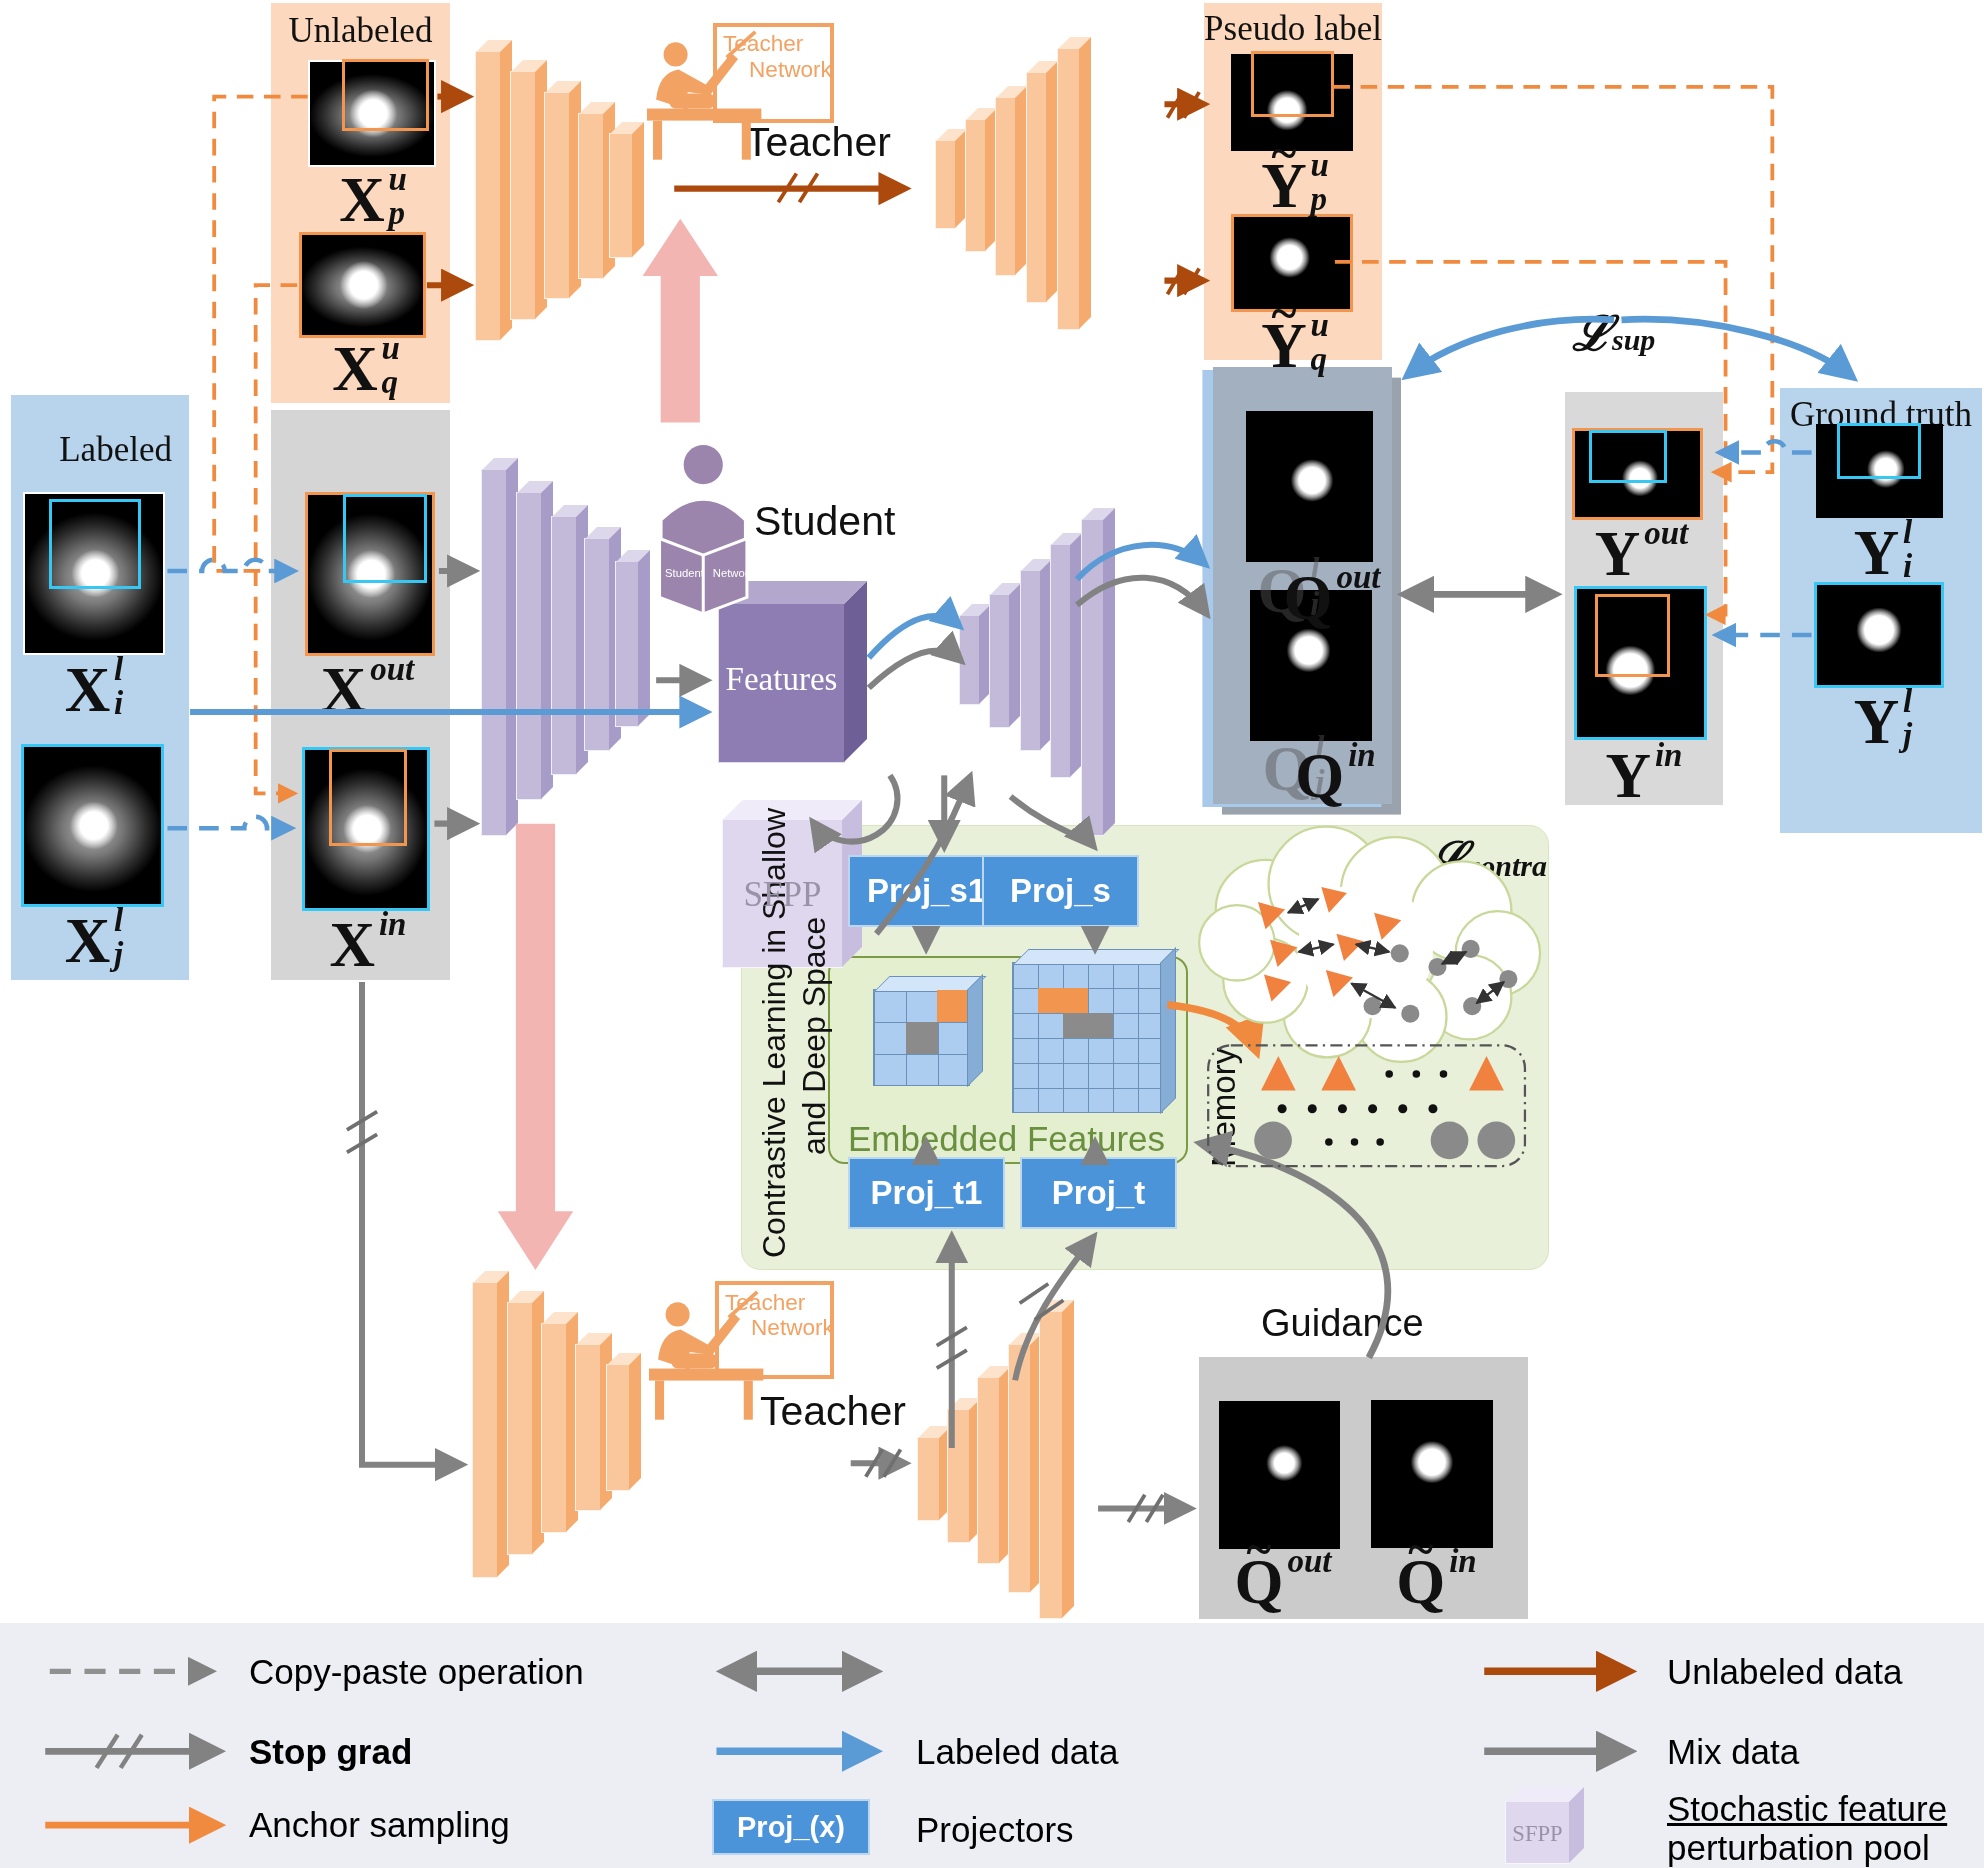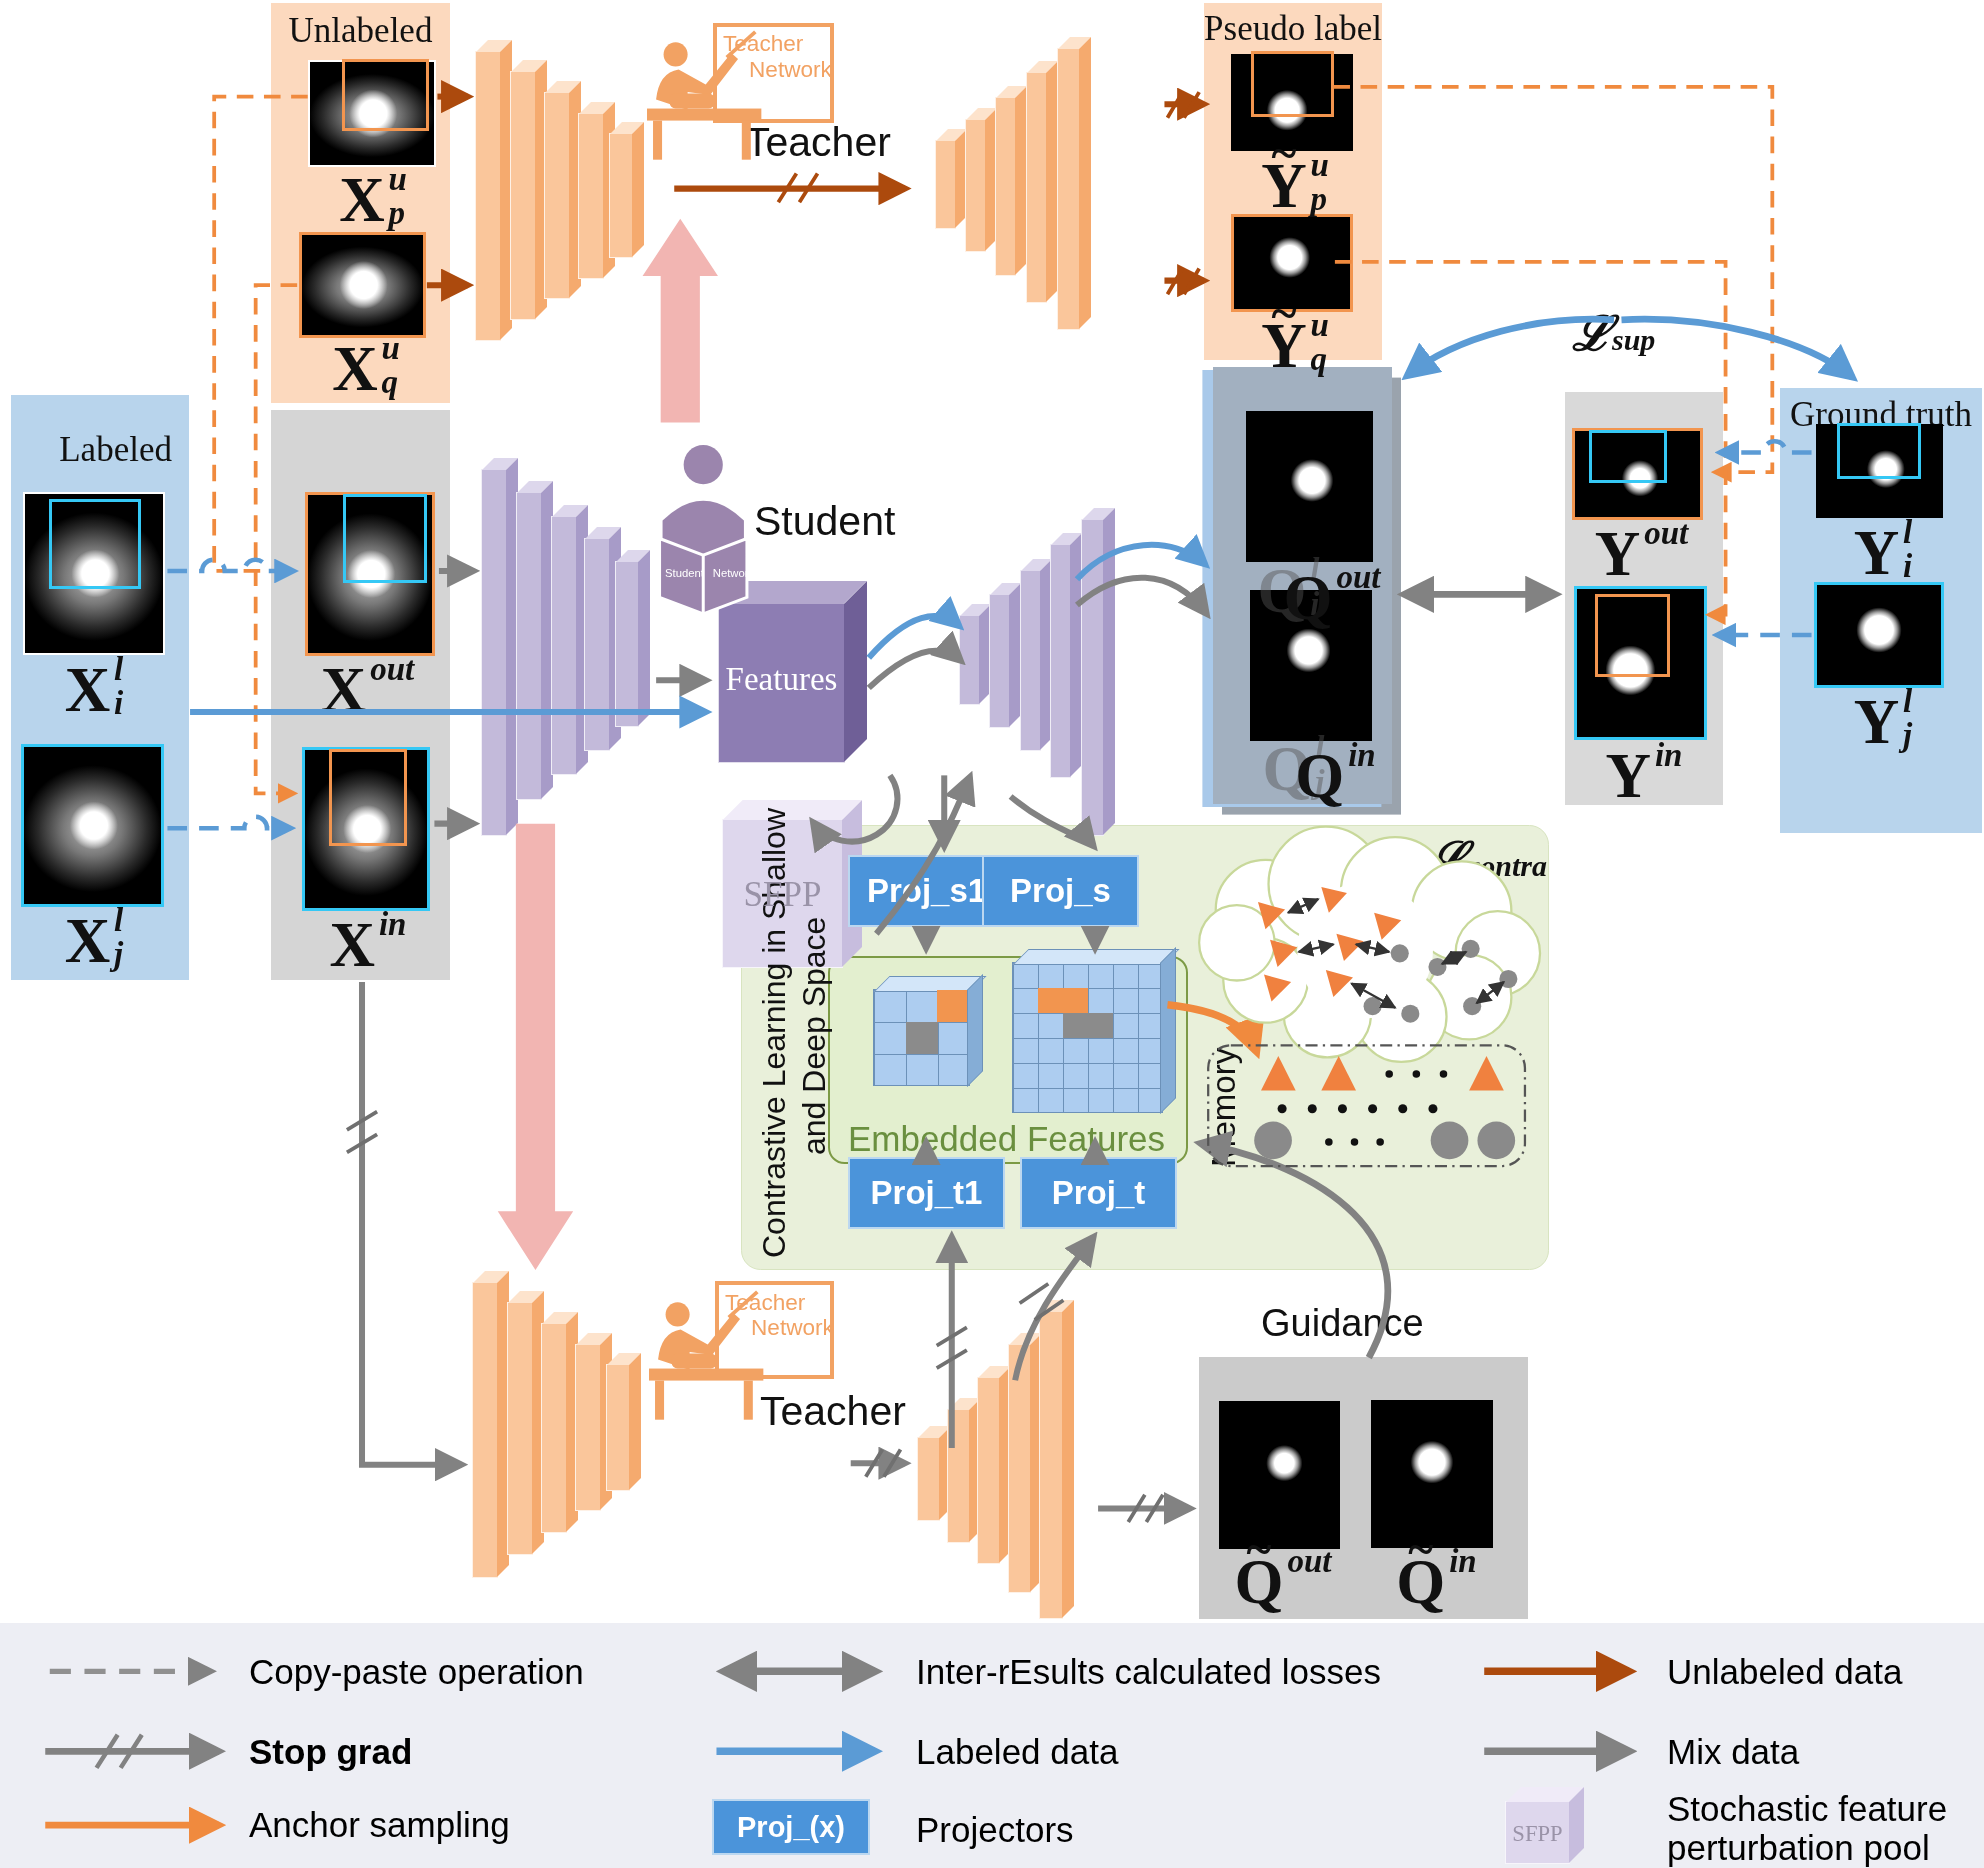--- a/index.html
+++ b/index.html
@@ -559,25 +559,24 @@
       <line x1="1968" y1="2216" x2="2160" y2="2216" stroke="#AC4A0D" stroke-width="10" marker-end="url(#mbr)"></line>
     </g>
     <g>
       <line x1="1968" y1="2322" x2="2160" y2="2322" stroke="#828282" stroke-width="10" marker-end="url(#mg)"></line>
     </g>
   </svg>
 
   <div class="ltext" style="left:249px;top:1652px;">Copy-paste operation</div>
   <div class="ltext" style="left:249px;top:1732px;font-weight:bold;">Stop grad</div>
   <div class="ltext" style="left:249px;top:1805px;">Anchor sampling</div>
-  <div class="ltext" style="left:916px;top:1652px;">Inter-rEsults calculated losses</div>
   <div class="ltext" style="left:916px;top:1732px;">Labeled data</div>
   <div class="proj" style="left:712px;top:1799px;width:158px;height:56px;font-size:29px;">Proj_(x)</div>
   <div class="ltext" style="left:916px;top:1810px;">Projectors</div>
   <div class="ltext" style="left:1667px;top:1652px;">Unlabeled  data</div>
   <div class="ltext" style="left:1667px;top:1732px;">Mix data</div>
   <div class="slab cube-sfpp" style="left:1505px;top:1801px;width:65px;height:63px;--d:15px;"></div>
   <div class="abs" style="left:1505px;top:1821px;width:65px;text-align:center;font-family:'Liberation Serif',serif;font-size:22.6px;color:#9A93A8;z-index:5;">SFPP</div>
-  <div class="ltext" style="left:1667px;top:1789px;">Stochastic feature</div>
+  <div class="ltext" style="left:1667px;top:1789px;text-decoration:underline;">Stochastic feature</div>
   <div class="ltext" style="left:1667px;top:1828px;">perturbation pool</div>
 
 </div>
 
 
 </body></html>

